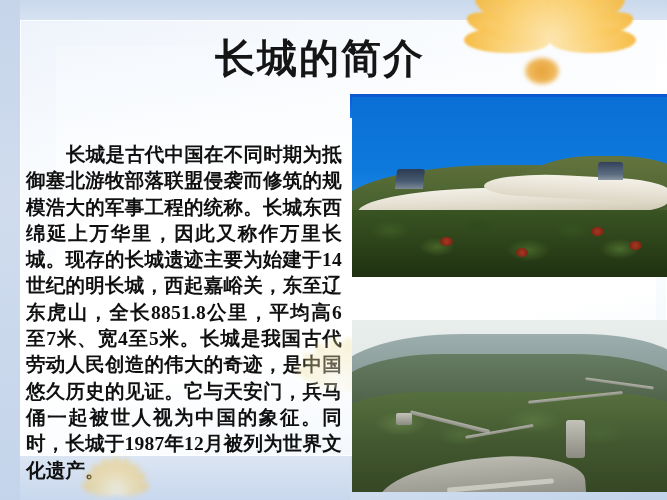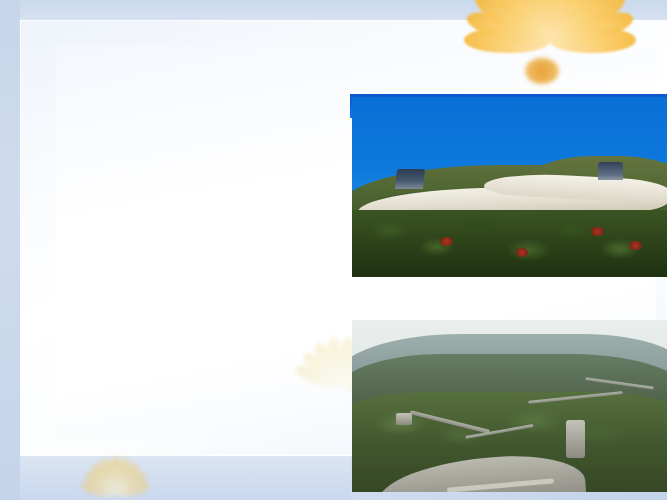--- a/index.html
+++ b/index.html
@@ -224,21 +224,23 @@
       <div class="petal" style="transform: rotate(-30deg);"></div>
       <div class="petal" style="transform: rotate(-45deg);"></div>
       <div class="petal" style="transform: rotate(-60deg);"></div>
       <div class="petal" style="transform: rotate(-75deg);"></div>
       <div class="petal" style="transform: rotate(-90deg);"></div>
     <div class="core"></div>
   </div>
 
   <div class="blue-bar"></div>
 
-
+  <div class="title">长城的简介</div>
+
+  <div class="body-text">长城是古代中国在不同时期为抵御塞北游牧部落联盟侵袭而修筑的规模浩大的军事工程的统称。长城东西绵延上万华里，因此又称作万里长城。现存的长城遗迹主要为始建于14世纪的明长城，西起嘉峪关，东至辽东虎山，全长8851.8公里，平均高6至7米、宽4至5米。长城是我国古代劳动人民创造的伟大的奇迹，是中国悠久历史的见证。它与天安门，兵马俑一起被世人视为中国的象征。同时，长城于1987年12月被列为世界文化遗产。</div>
 
   <div class="flower-mid" id="flower-mid">
       <div class="petal" style="transform: rotate(90deg);"></div>
       <div class="petal" style="transform: rotate(70deg);"></div>
       <div class="petal" style="transform: rotate(50deg);"></div>
       <div class="petal" style="transform: rotate(30deg);"></div>
       <div class="petal" style="transform: rotate(10deg);"></div>
       <div class="petal" style="transform: rotate(-10deg);"></div>
       <div class="petal" style="transform: rotate(-30deg);"></div>
       <div class="petal" style="transform: rotate(-50deg);"></div>

